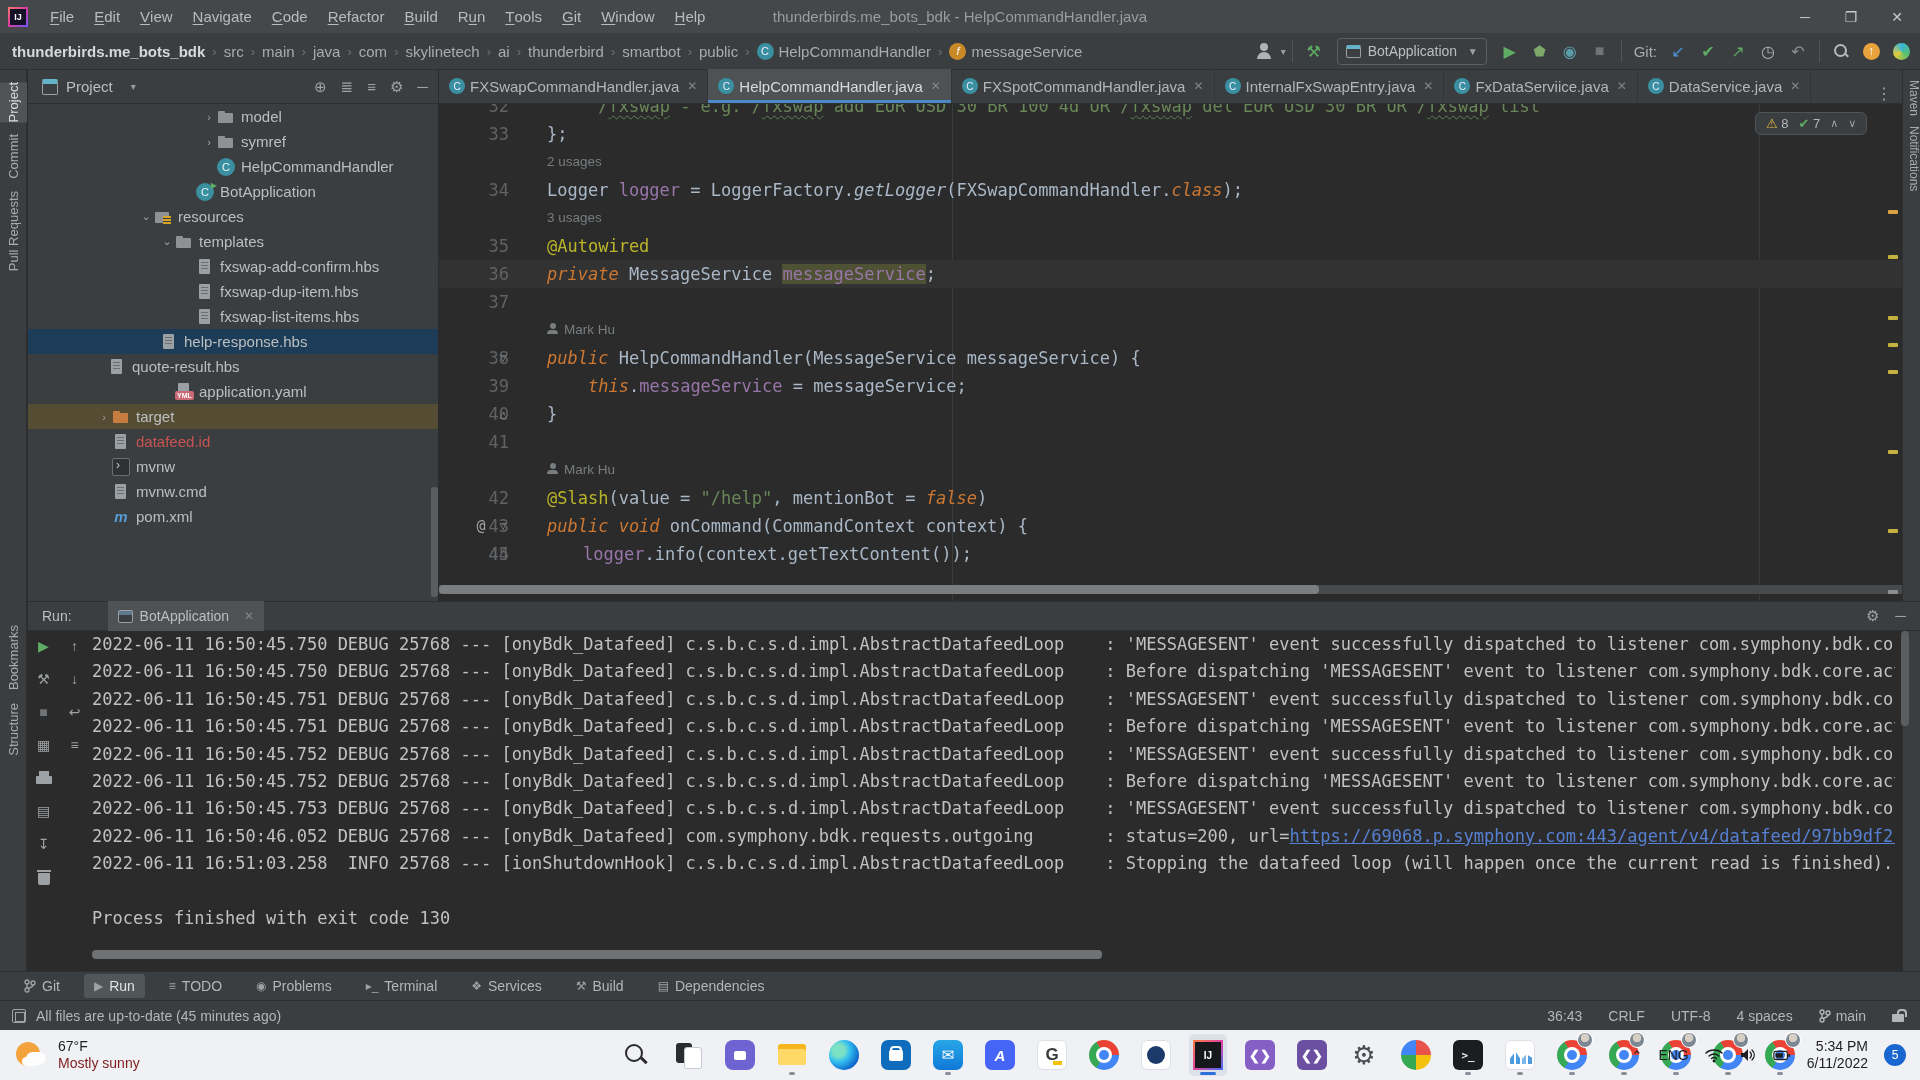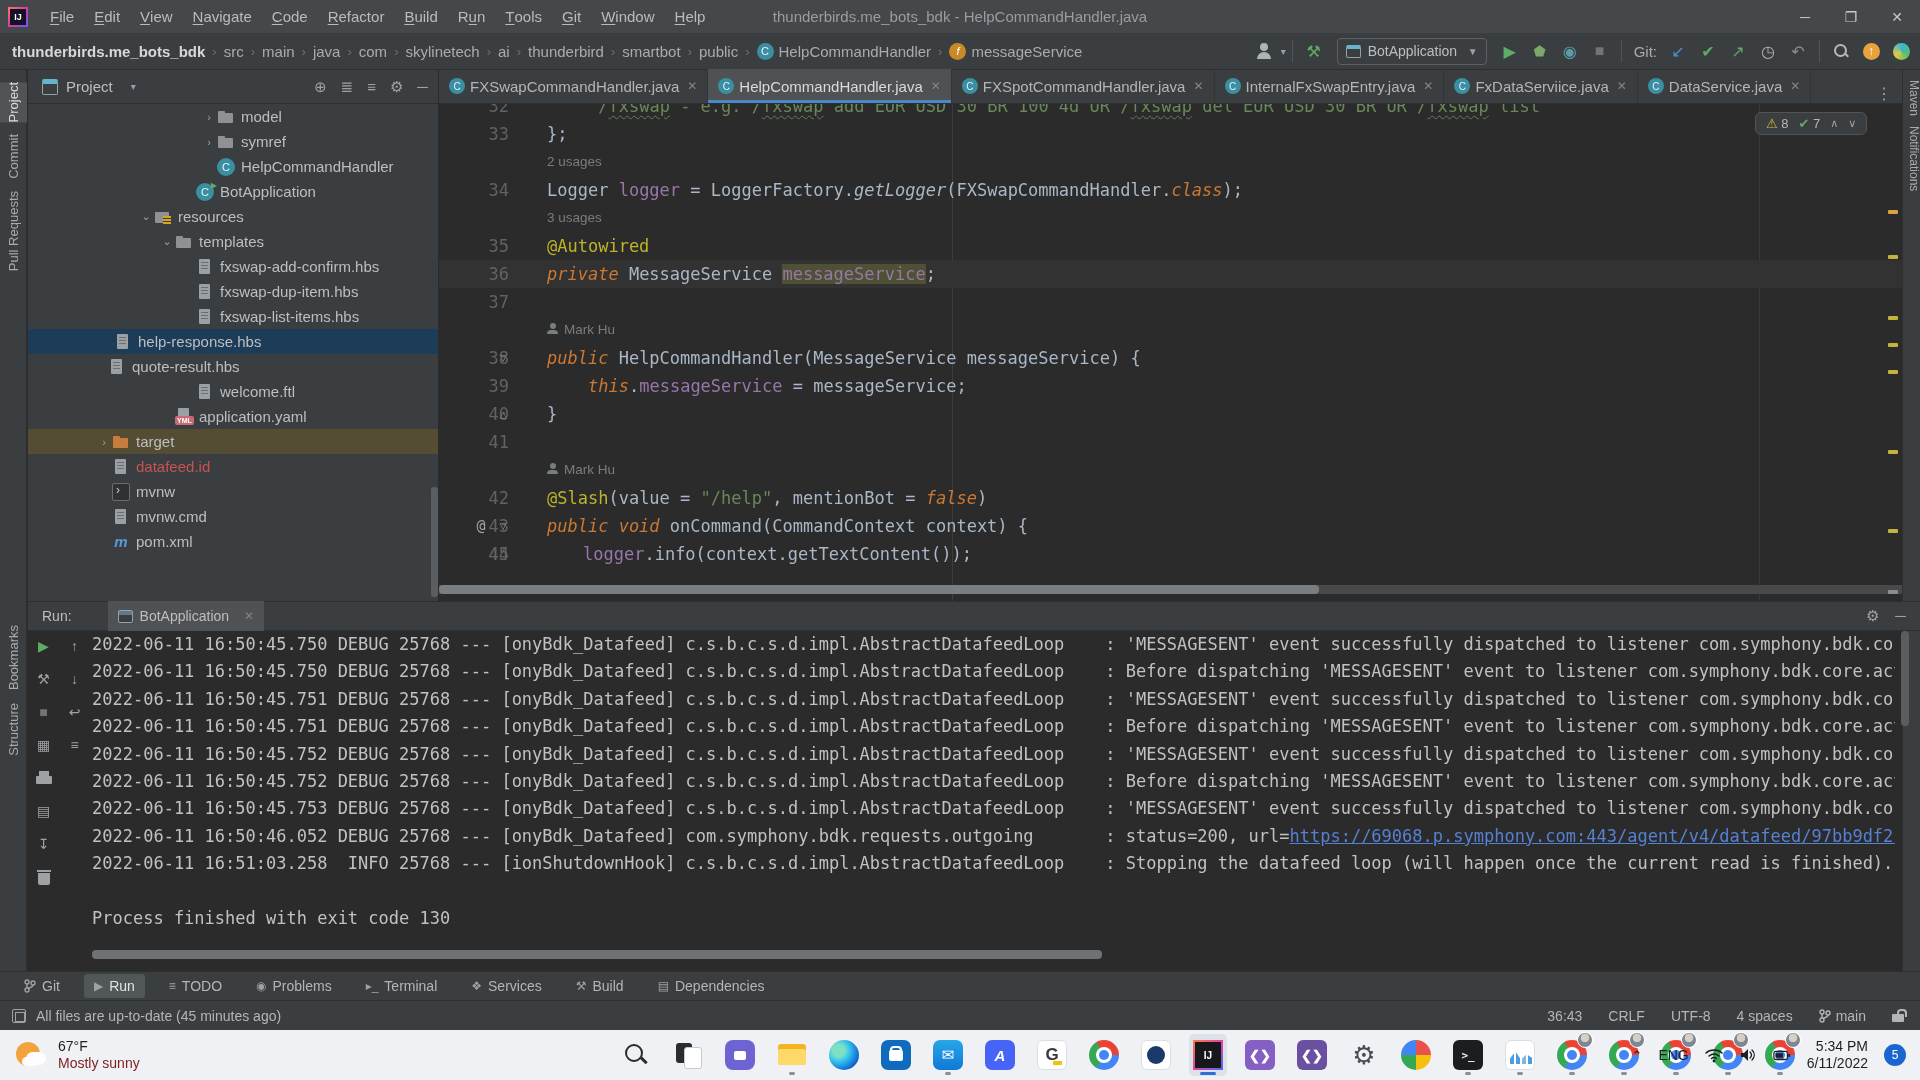--- a/index.html
+++ b/index.html
@@ -382,34 +382,29 @@
       <div class="trow" style="padding-left: 152px;">
         <span class="chev"></span>
         <span class="ti ti-file"></span>
         <span class="tlabel">fxswap-dup-item.hbs</span>
       </div>
       <div class="trow" style="padding-left: 152px;">
         <span class="chev"></span>
         <span class="ti ti-file"></span>
         <span class="tlabel">fxswap-list-items.hbs</span>
       </div>
-      <div class="trow sel" style="padding-left: 70px;">
+      <div class="trow sel" style="padding-left: 116px;">
         <span class="chev"></span>
         <span class="ti ti-file"></span>
         <span class="tlabel">help-response.hbs</span>
       </div>
       <div class="trow" style="padding-left: 64px;">
         <span class="chev"></span>
         <span class="ti ti-file"></span>
         <span class="tlabel">quote-result.hbs</span>
-      </div>
-      <div class="trow" style="padding-left: 152px;">
-        <span class="chev"></span>
-        <span class="ti ti-file"></span>
-        <span class="tlabel">welcome.ftl</span>
       </div>
       <div class="trow" style="padding-left: 131px;">
         <span class="chev"></span>
         <span class="ti ti-yml"></span>
         <span class="tlabel">application.yaml</span>
       </div>
       <div class="trow warm" style="padding-left: 68px;">
         <span class="chev">›</span>
         <span class="ti ti-folder orange"></span>
         <span class="tlabel">target</span>

